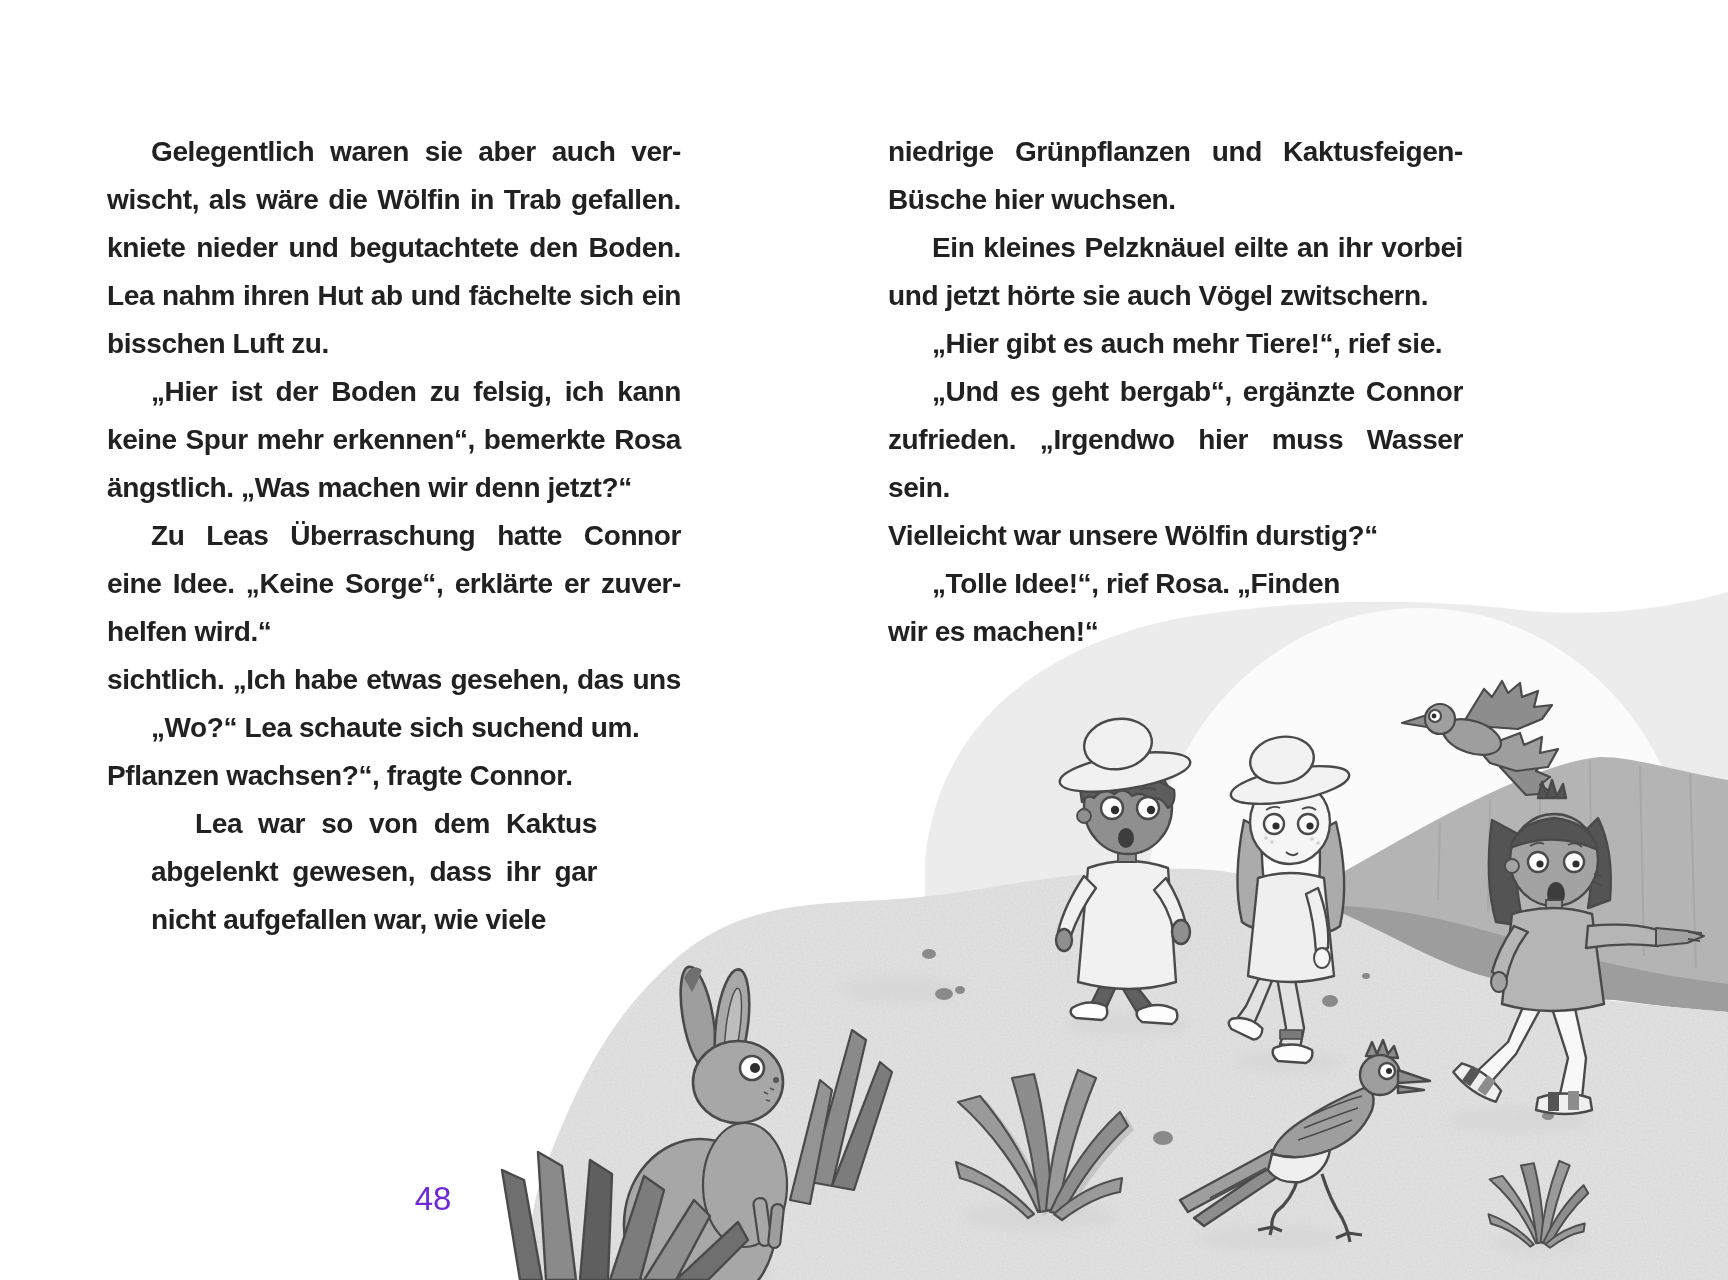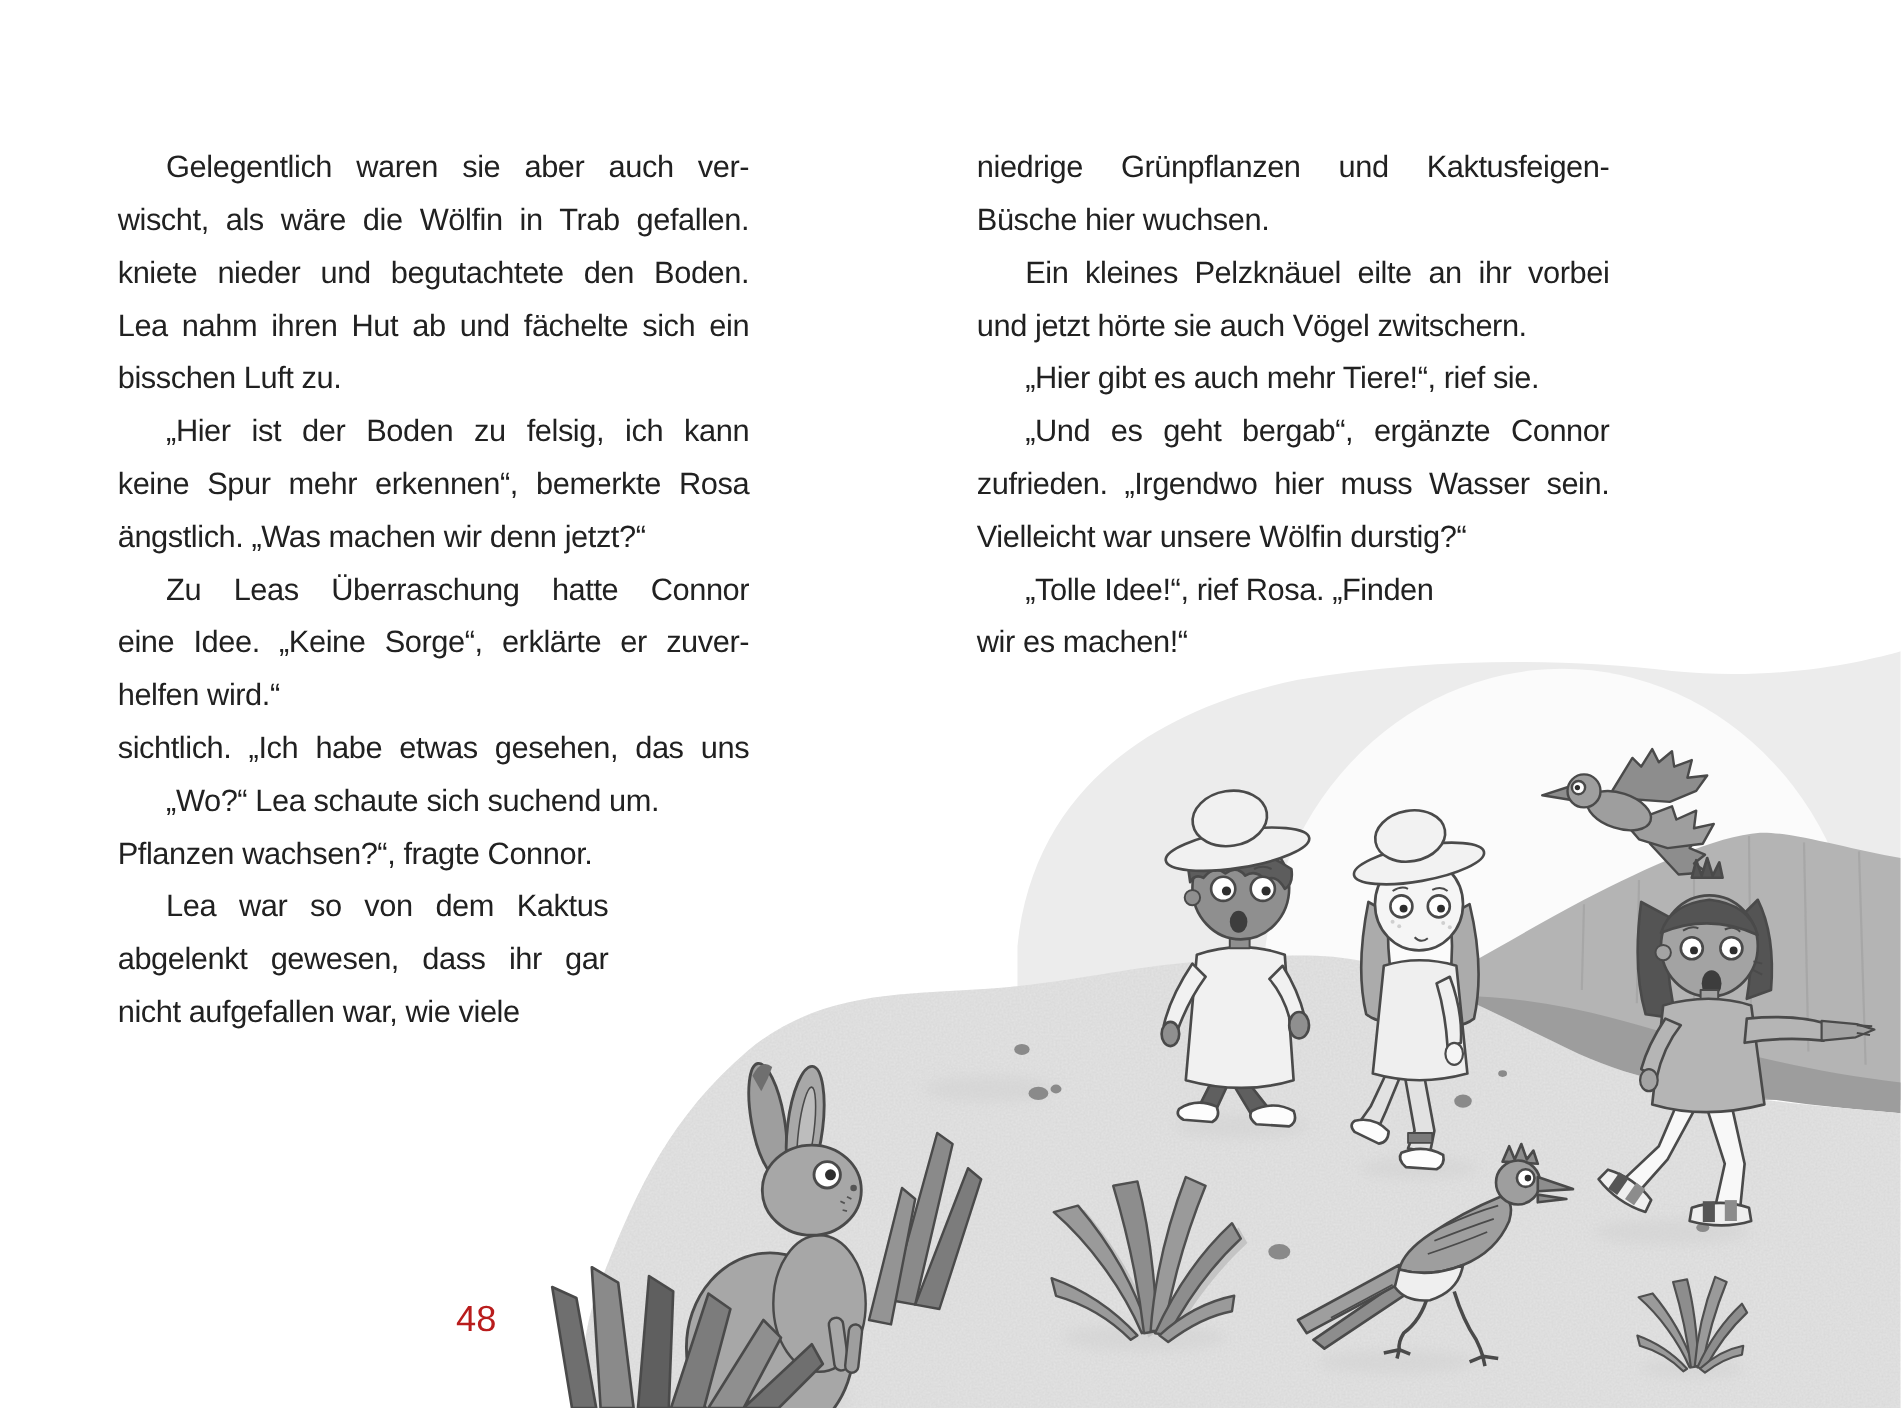--- a/index.html
+++ b/index.html
@@ -4,28 +4,28 @@
 <style>
   html,body{margin:0;padding:0;}
   body{
     width:1728px;height:1280px;position:relative;background:#ffffff;
     font-family:"Liberation Sans","DejaVu Sans",sans-serif;
     color:#212121;overflow:hidden;
   }
   .col{position:absolute;top:128px;font-size:28px;line-height:48px;letter-spacing:-0.4px;}
   #col-left{left:107px;width:574px;}
   #col-right{left:888px;width:575px;}
-  .ln{width:100%;text-align:justify;text-align-last:justify;white-space:normal;}
+  .ln{width:100%;text-align:justify;text-align-last:justify;white-space:normal;font-weight:bold;}
   .ln.last{text-align-last:left;}
   .ln.ind{text-indent:44px;}
-  #col-left .ln.nar{width:446px;}
+  #col-left .ln.nar{width:446px;margin-left:44px;}
   #col-right .ln.nar{width:452px;}
   #page-number{
     position:absolute;left:383px;top:1180px;width:100px;text-align:center;
-    font-size:33px;color:#b91c1c;
+    font-size:33px;color:#6d28d9;
   }
   #illustration{position:absolute;left:480px;top:560px;width:1248px;height:720px;}
 </style>
 </head>
 <body>
 
 <div id="col-left" class="col">
   <div class="ln ind">Gelegentlich waren sie aber auch ver-</div>
   <div class="ln">wischt, als wäre die Wölfin in Trab gefallen.</div>
   <div class="ln">kniete nieder und begutachtete den Boden.</div>

